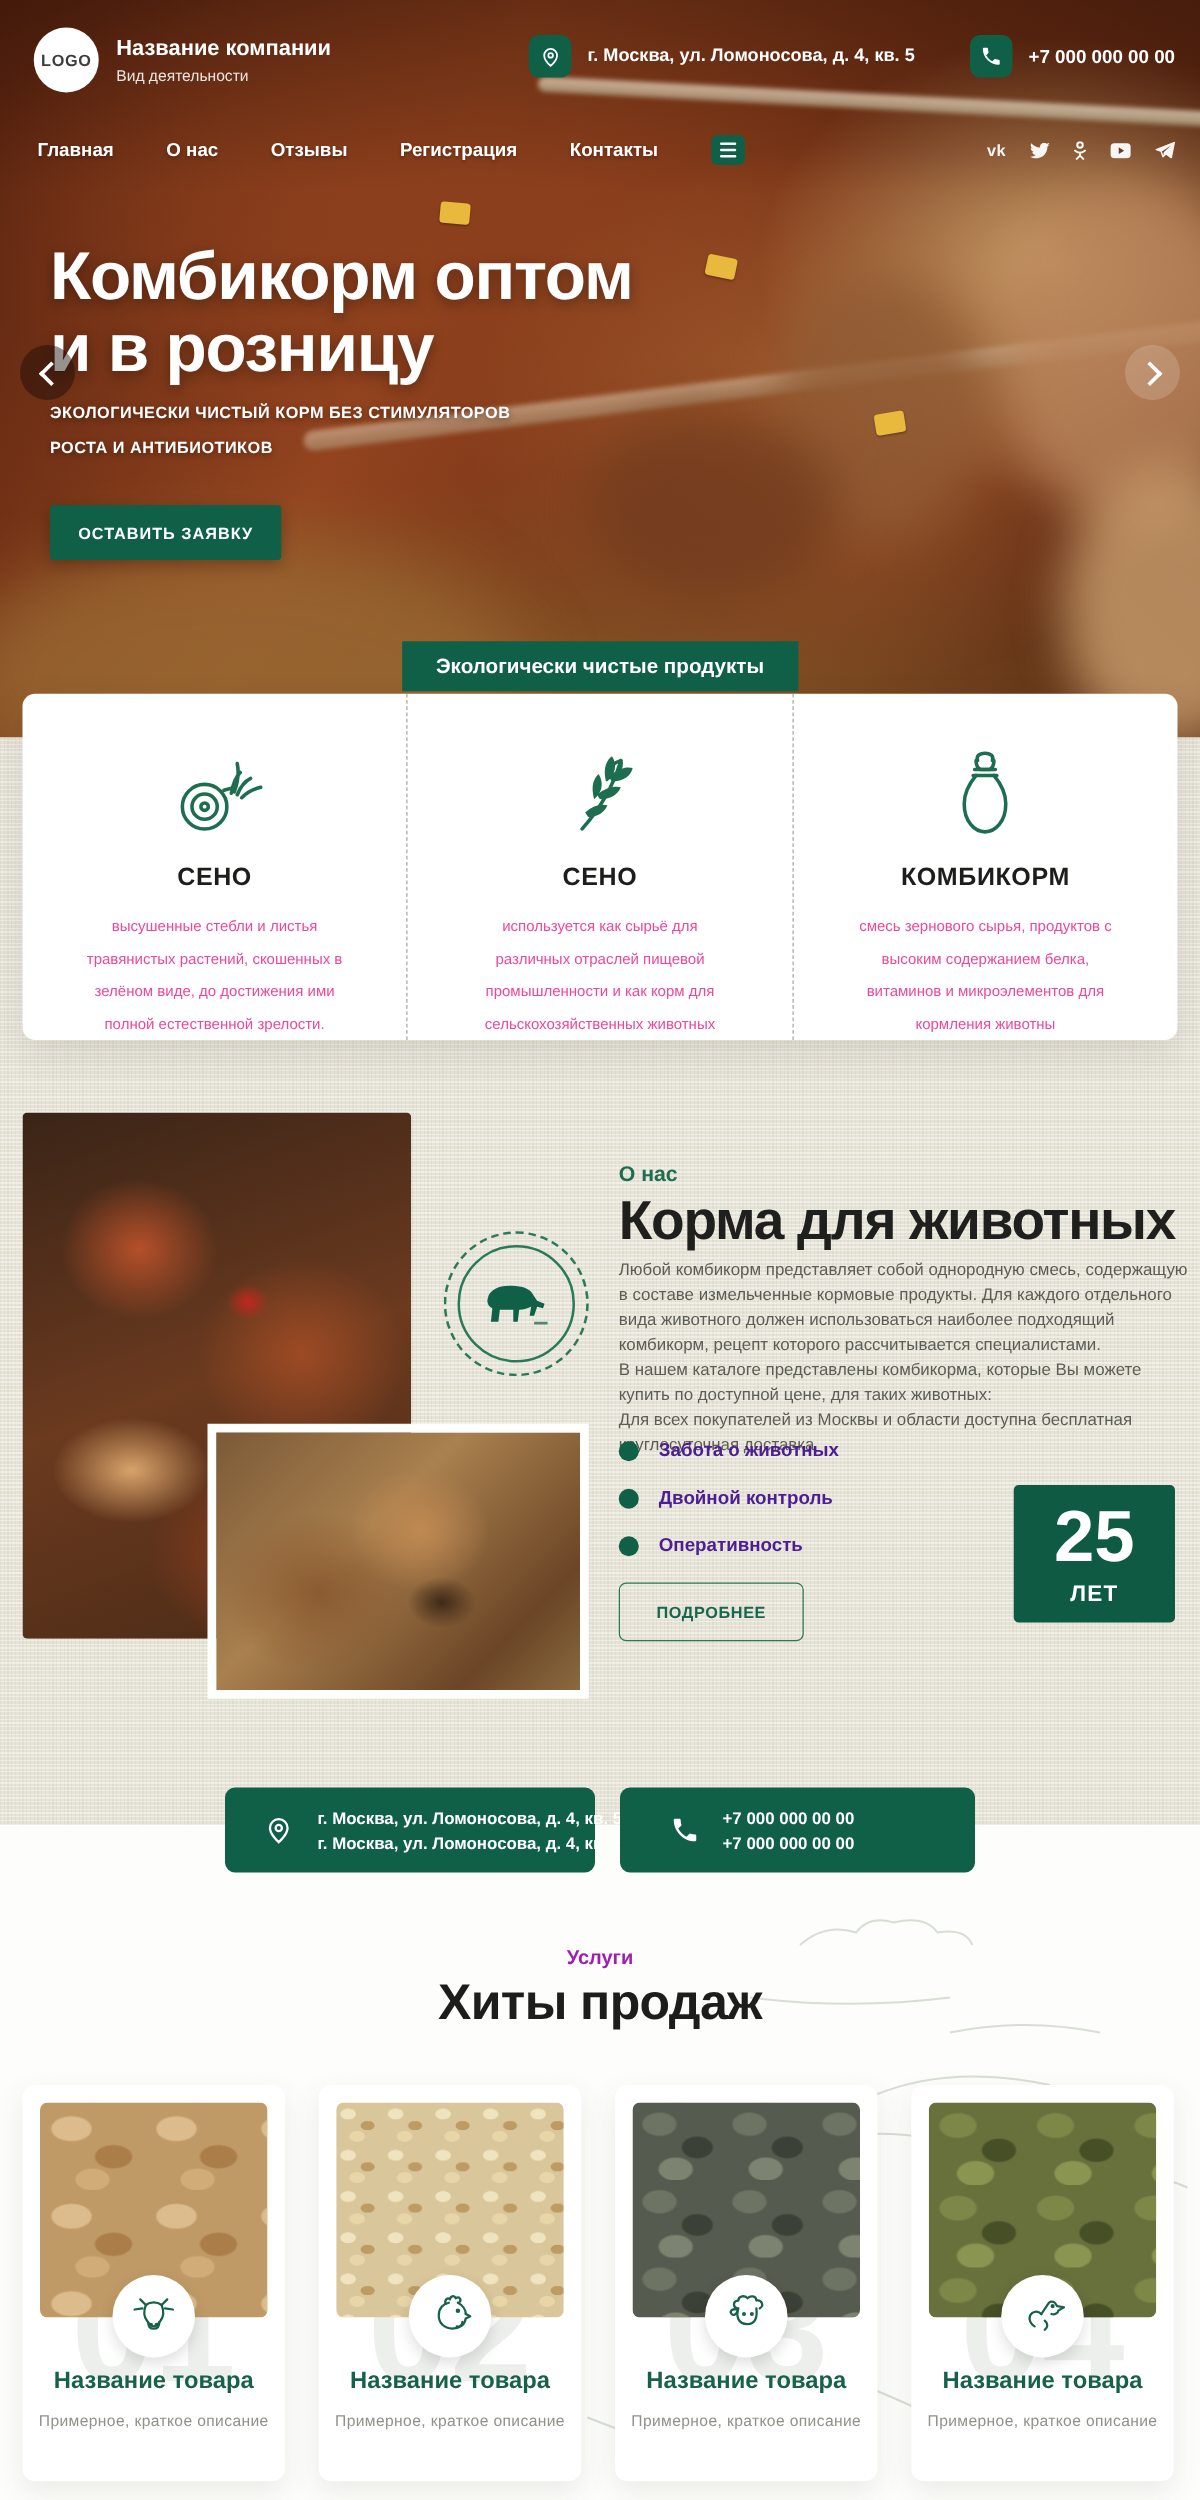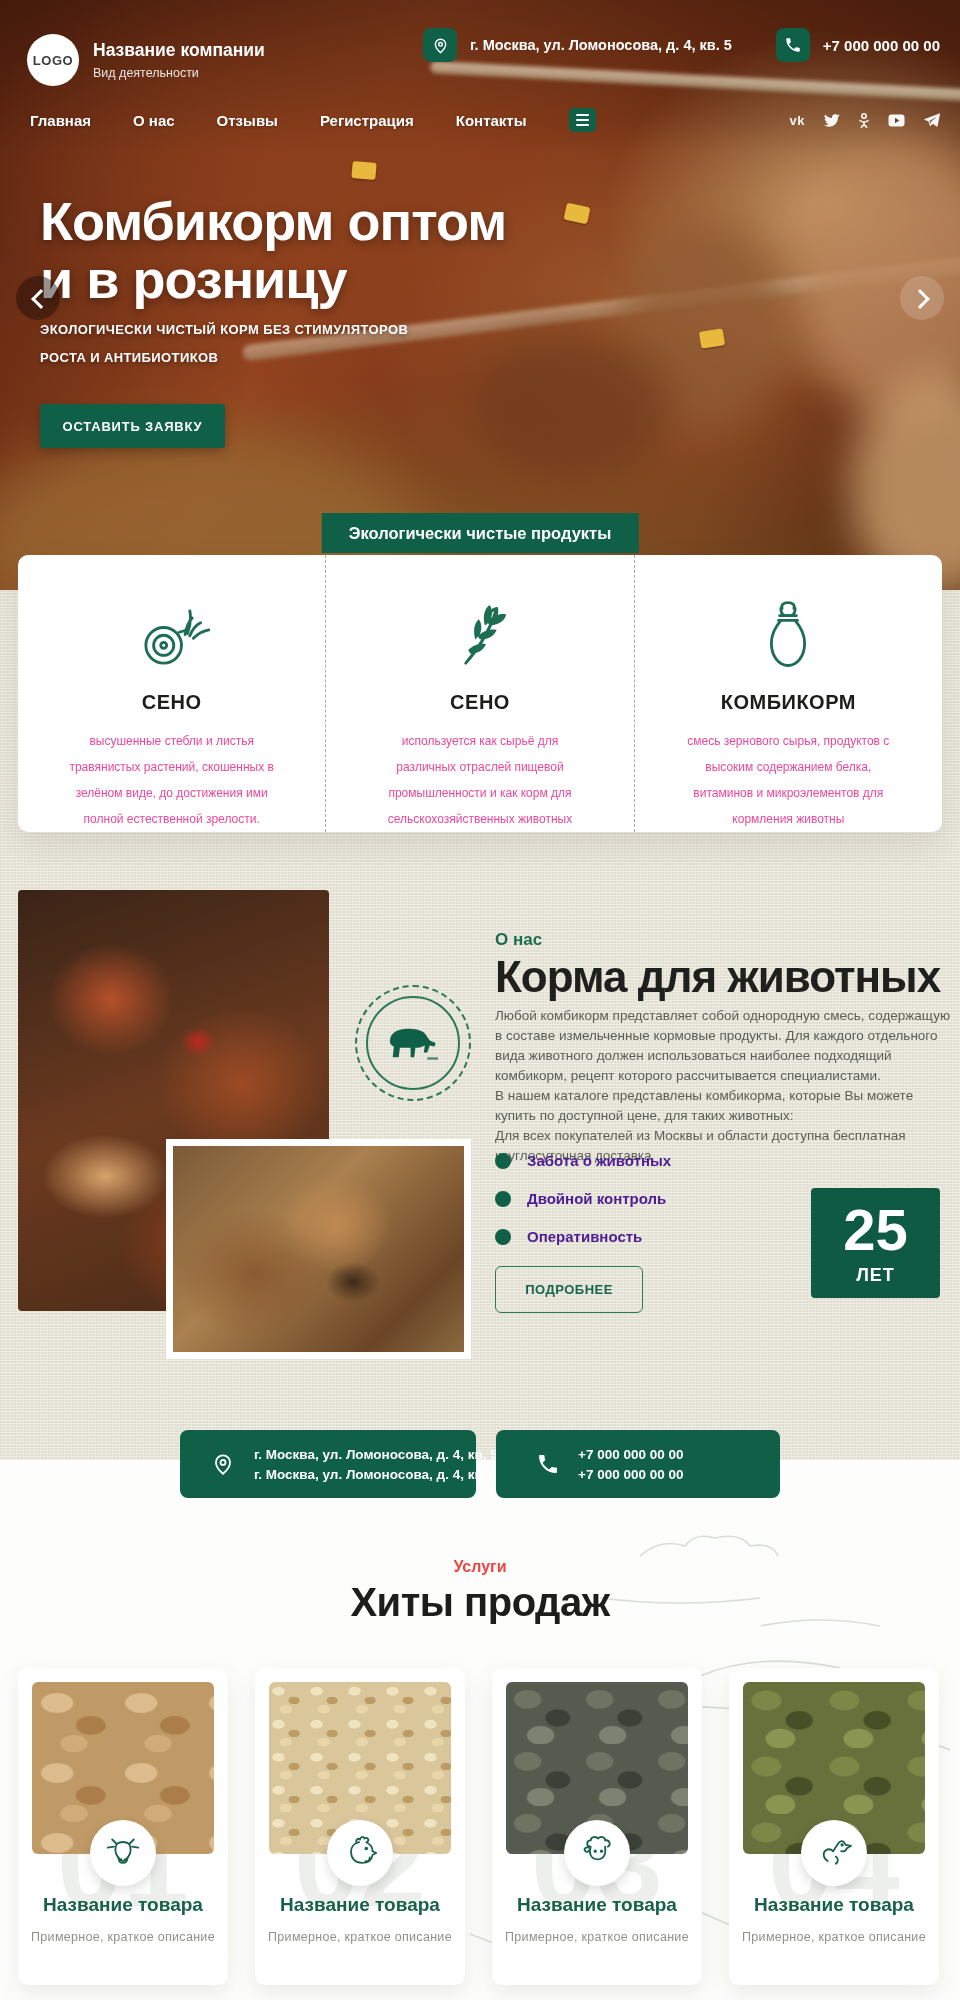--- a/index.html
+++ b/index.html
@@ -23,21 +23,21 @@
   .blob-2{left:620px;top:220px;width:170px;height:210px;background:#8f5a33;opacity:.8;}
   .blob-3{left:850px;top:370px;width:170px;height:230px;background:#c79a6a;opacity:.85;}
   .blob-4{left:470px;top:330px;width:200px;height:150px;background:#6e3a1d;opacity:.7;}
   .blob-5{left:-40px;top:430px;width:460px;height:230px;background:#9a6a33;opacity:.75;filter:blur(30px);}
   .tag{position:absolute;width:24px;height:17px;background:#e9b93d;border-radius:3px;box-shadow:0 1px 2px rgba(0,0,0,.35);}
   .tag-1{left:565px;top:205px;transform:rotate(12deg);}
   .tag-2{left:700px;top:330px;transform:rotate(-9deg);}
   .tag-3{left:352px;top:162px;transform:rotate(5deg);}
 
   .topbar{position:absolute;top:22px;left:0;width:960px;height:56px;}
-  .logo-wrap{position:absolute;left:27px;top:0;display:flex;align-items:center;gap:14px;text-decoration:none;cursor:pointer;margin-top:12px;}
+  .logo-wrap{position:absolute;left:27px;top:0;display:flex;align-items:center;gap:14px;text-decoration:none;cursor:pointer;}
   .logo-circle{width:52px;height:52px;border-radius:50%;background:#fff;display:flex;align-items:center;justify-content:center;
     font-weight:bold;font-size:13px;color:#3d3d3d;letter-spacing:.5px;}
   .company{display:flex;flex-direction:column;}
   .company-name{color:#fff;font-weight:bold;font-size:17.5px;}
   .company-activity{color:rgba(255,255,255,.88);font-size:12.5px;margin-top:5px;}
   .top-contacts{position:absolute;right:20px;top:6px;display:flex;align-items:center;gap:13px;}
   .sq-icon{width:34px;height:34px;border-radius:8px;background:#0f6046;display:flex;align-items:center;justify-content:center;flex:none;}
   .addr,.phone{color:#fff;font-weight:bold;font-size:14.5px;text-decoration:none;cursor:pointer;white-space:nowrap;}
   .phone{font-size:15px;}
   .top-contacts .gap{width:18px;}
@@ -124,21 +124,21 @@
   .contact-box{position:absolute;top:1430px;height:68px;background:#0f6046;border-radius:8px;display:flex;align-items:center;
     padding:0 0 0 30px;box-sizing:border-box;z-index:4;cursor:pointer;}
   .contact-address{left:180px;width:296px;}
   .contact-phones{left:496px;width:284px;padding-left:40px;}
   .contact-box .c-lines{margin-left:18px;display:flex;flex-direction:column;gap:5px;}
   .contact-box .c-line{color:#fff;font-weight:bold;font-size:13.5px;white-space:nowrap;}
 
   
   .bottom{position:absolute;top:1460px;left:0;width:960px;height:540px;background:#fdfdfb;}
   .sketch{position:absolute;top:1466px;left:0;z-index:0;}
-  .products-label{position:absolute;top:1558px;left:0;width:960px;text-align:center;font-size:16px;font-weight:800;color:#ef4444;z-index:1;}
+  .products-label{position:absolute;top:1558px;left:0;width:960px;text-align:center;font-size:16px;font-weight:800;color:#a21caf;z-index:1;}
   .products-title{position:absolute;top:1580px;left:0;width:960px;text-align:center;margin:0;font-size:40px;font-weight:800;color:#1d1d1b;letter-spacing:-.5px;z-index:1;}
 
   .card{position:absolute;top:1668px;width:210px;height:317px;background:#fff;border:1px solid #ececе6;border:1px solid #ececе6;
     border-radius:10px;box-shadow:0 8px 22px rgba(80,80,60,.10);z-index:1;cursor:pointer;}
   .card-1{left:18px;} .card-2{left:255px;} .card-3{left:492px;} .card-4{left:729px;}
   .p-img{position:absolute;top:14px;left:14px;width:182px;height:172px;border-radius:6px;}
   .img-pellets-tan{background-color:#bf9a66;
     background-image:
       radial-gradient(26px 16px at 30% 30%, #dcbb8c 58%, rgba(0,0,0,0) 66%),
       radial-gradient(24px 15px at 70% 62%, #ab7d49 58%, rgba(0,0,0,0) 66%),

